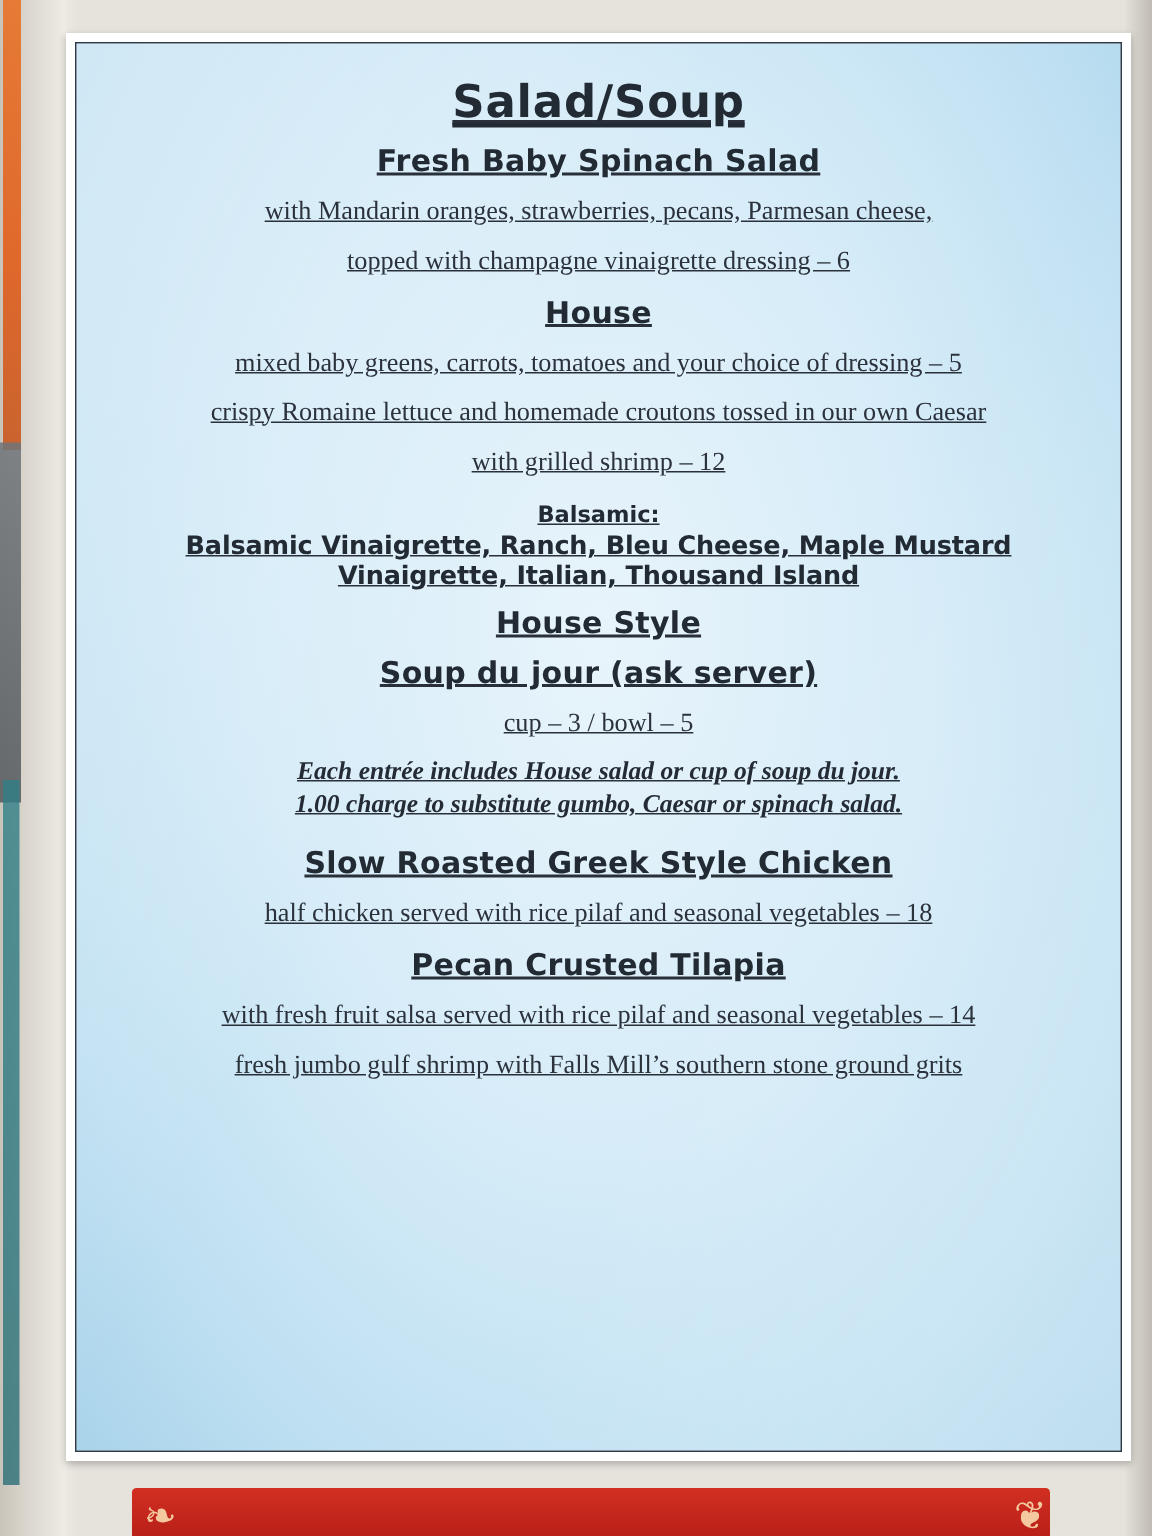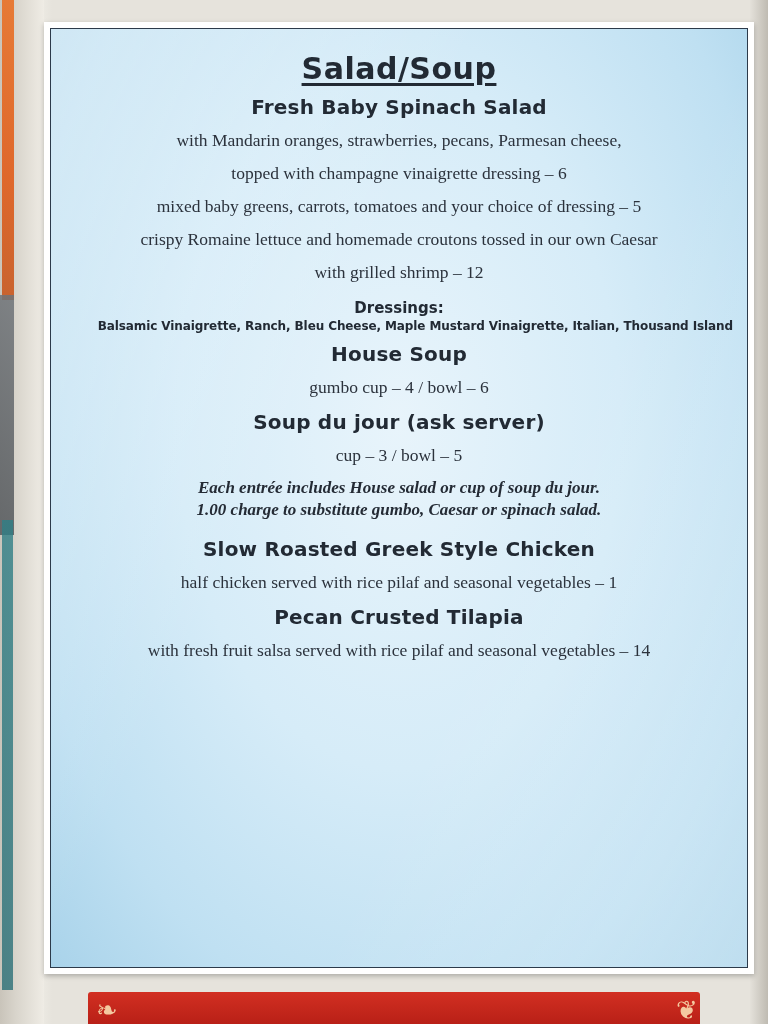--- a/index.html
+++ b/index.html
@@ -123,20 +123,21 @@
     inset: 0;
     background: linear-gradient(115deg, rgba(255,255,255,.35) 0%, rgba(255,255,255,0) 38%, rgba(255,255,255,0) 62%, rgba(255,255,255,.25) 100%);
     pointer-events: none;
   }
 
   .content {
     position: relative;
     padding: 18px 14px 10px 14px;
     text-align: center;
     color: #29303a;
+    text-decoration: underline;
   }
 
   h1.section-title {
     font-family: "DejaVu Sans", sans-serif;
     font-size: 30px;
     font-weight: bold;
     margin: 4px 0 6px 0;
     letter-spacing: .5px;
     text-decoration: underline;
     text-underline-offset: 4px;
@@ -164,26 +165,25 @@
   }
   .dressings-label {
     font-family: "DejaVu Sans", sans-serif;
     font-size: 15px;
     font-weight: bold;
     margin: 16px 0 2px 0;
     color: #222a34;
   }
   .dressings-list {
     font-family: "DejaVu Sans", sans-serif;
-    font-size: 12px;
+    font-size: 17px;
     font-weight: bold;
     margin: 0 0 4px 0;
     color: #222a34;
     letter-spacing: -.1px;
-    text-align: right;
   }
   .entree-note {
     font-family: "Liberation Serif", serif;
     font-style: italic;
     font-weight: bold;
     font-size: 17px;
     margin: 2px 0;
     color: #242b35;
     text-align: center;
   }
@@ -203,46 +203,47 @@
   <div class="menu-inner">
     <div class="sheen"></div>
     <div class="content">
 
       <h1 class="section-title">Salad/Soup</h1>
 
       <h2 class="item-name">Fresh Baby Spinach Salad</h2>
       <p class="item-desc">with Mandarin oranges, strawberries, pecans, Parmesan cheese,</p>
       <p class="item-desc">topped with champagne vinaigrette dressing – 6</p>
 
+      <h2 class="item-name">House</h2>
       <p class="item-desc">mixed baby greens, carrots, tomatoes and your choice of dressing – 5</p>
 
       <p class="item-desc">crispy Romaine lettuce and homemade croutons tossed in our own Caesar</p>
       <p class="item-desc">with grilled shrimp – 12</p>
 
-      <p class="dressings-label">Dressings:</p>
+      <p class="dressings-label">Balsamic:</p>
       <p class="dressings-list">Balsamic Vinaigrette, Ranch, Bleu Cheese, Maple Mustard Vinaigrette, Italian, Thousand Island</p>
 
-      <h2 class="item-name">House Soup</h2>
-      <p class="item-desc">gumbo  cup – 4 / bowl – 6</p>
+      <h2 class="item-name">House Style</h2>
 
       <h2 class="item-name">Soup du jour (ask server)</h2>
       <p class="item-desc">cup – 3 / bowl – 5</p>
 
 
       <p class="entree-note">Each entrée includes House salad or cup of soup du jour.</p>
       <p class="entree-note">1.00 charge to substitute gumbo, Caesar or spinach salad.</p>
 
       <div class="spacer-sm"></div>
 
       <h2 class="item-name">Slow Roasted Greek Style Chicken</h2>
-      <p class="item-desc">half chicken served with rice pilaf and seasonal vegetables – 1</p>
+      <p class="item-desc">half chicken served with rice pilaf and seasonal vegetables – 18</p>
 
       <h2 class="item-name">Pecan Crusted Tilapia</h2>
       <p class="item-desc">with fresh fruit salsa served with rice pilaf and seasonal vegetables – 14</p>
 
+      <p class="item-desc">fresh jumbo gulf shrimp with Falls Mill’s southern stone ground grits</p>
 
     </div>
   </div>
 </div>
 
 <div class="bottom-banner"></div>
 <span class="banner-swirl swirl-l">❧</span>
 <span class="banner-swirl swirl-r">❦</span>
 <div class="banner-text"></div>
 

